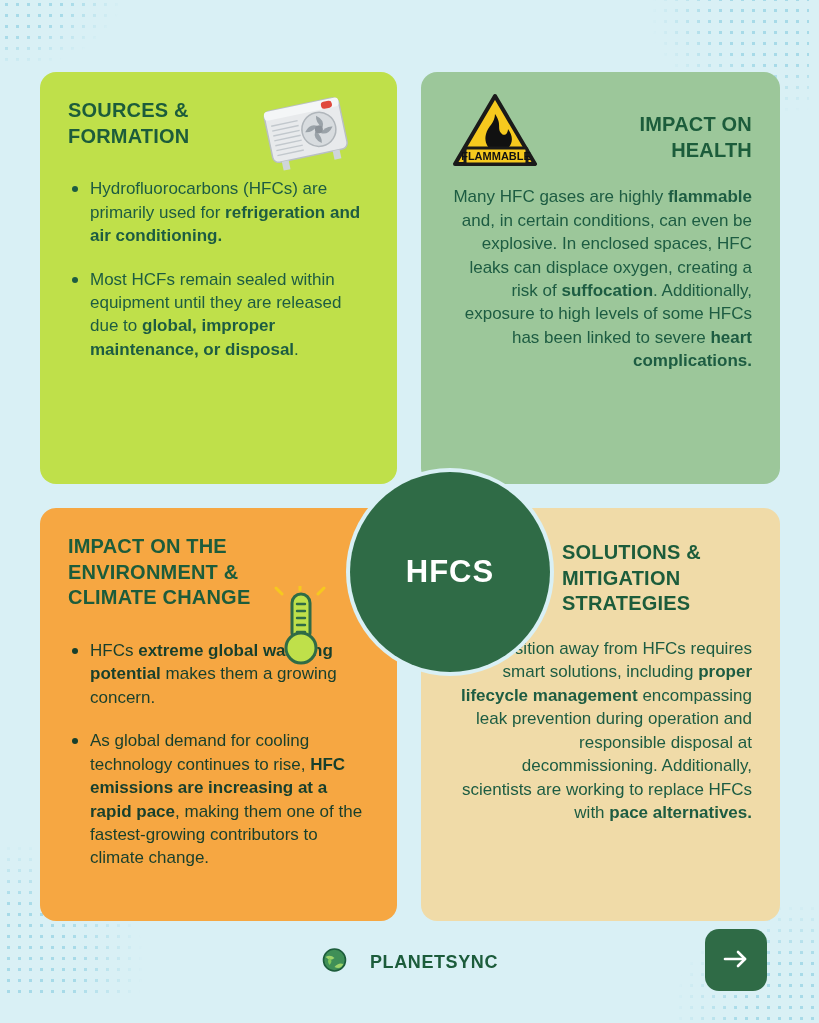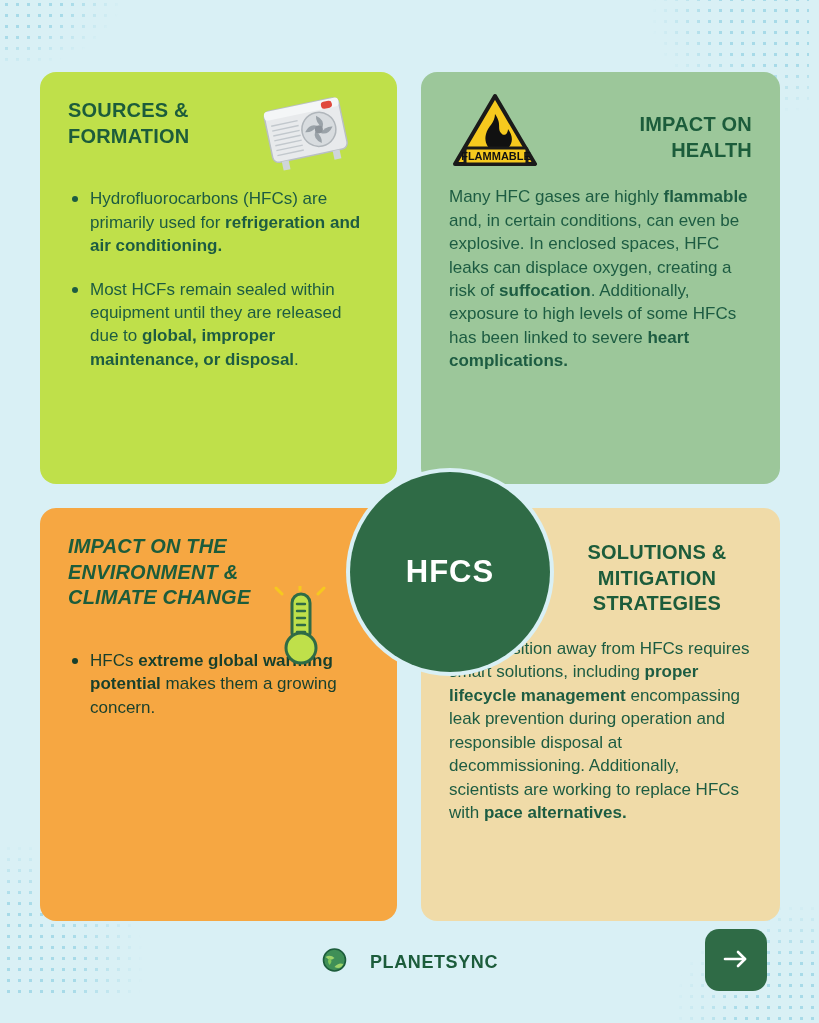--- a/index.html
+++ b/index.html
@@ -55,32 +55,32 @@
     font-weight: bold;
     font-size: 20px;
     line-height: 1.28;
     color: #1c5c3b;
     letter-spacing: .2px;
     position: relative;
     z-index: 3;
   }
   .card-tl .card-head { width: 210px; }
   .card-tr .card-head { text-align: right; margin-left: auto; width: 190px; margin-top: 14px; }
-  .card-bl .card-head { width: 230px; font-style: italic; }
-  .card-br .card-head { text-align: center; margin-left: auto; width: 190px; margin-top: 6px; }
+  .card-bl .card-head { width: 230px; }
+  .card-br .card-head { text-align: left; margin-left: auto; width: 190px; margin-top: 6px; }
 
   .body-text {
     font-size: 17px;
     line-height: 1.38;
     color: #1d5c42;
   }
-  .card-tr .body-text, .card-br .body-text { text-align: left; }
+  .card-tr .body-text, .card-br .body-text { text-align: right; }
   .card-tr .body-text { margin-top: 22px; }
   .card-br .body-text { margin-top: 20px; }
-  ul.bullets { list-style: none; margin-top: 38px; }
+  ul.bullets { list-style: none; margin-top: 28px; }
   ul.bullets li {
     position: relative;
     padding-left: 22px;
     margin-bottom: 20px;
     font-size: 17px;
     line-height: 1.38;
     color: #1d5c42;
   }
   ul.bullets li::before {
     content: "";
@@ -221,20 +221,21 @@
             <line x1="27" y1="25" x2="35" y2="25"></line>
             <line x1="27" y1="32" x2="35" y2="32"></line>
             <line x1="27" y1="39" x2="35" y2="39"></line>
             <line x1="27" y1="46" x2="35" y2="46"></line>
           </g>
         </svg>
       </span>
       <div class="card-head">IMPACT ON THE ENVIRONMENT &amp; CLIMATE CHANGE</div>
       <ul class="bullets">
         <li>HFCs <b>extreme global warming potential</b> makes them a growing concern.</li>
+        <li>As global demand for cooling technology continues to rise, <b>HFC emissions are increasing at a rapid pace</b>, making them one of the fastest-growing contributors to climate change.</li>
       </ul>
     </div>
 
     <div class="card card-br">
       <span class="icon-hex">
         <svg width="78" height="84" viewBox="0 0 78 84">
           <path d="M39 4 L71 22 L71 60 L39 78 L7 60 L7 22 Z" fill="none" stroke="#2f6b46" stroke-width="4" stroke-linejoin="round"></path>
           <path d="M39 14 L62 27 L62 53 L39 66 L16 53 L16 27 Z" fill="#8cc63f" opacity=".55"></path>
           <g fill="#2f6b46">
             <circle cx="39" cy="41" r="9"></circle>

